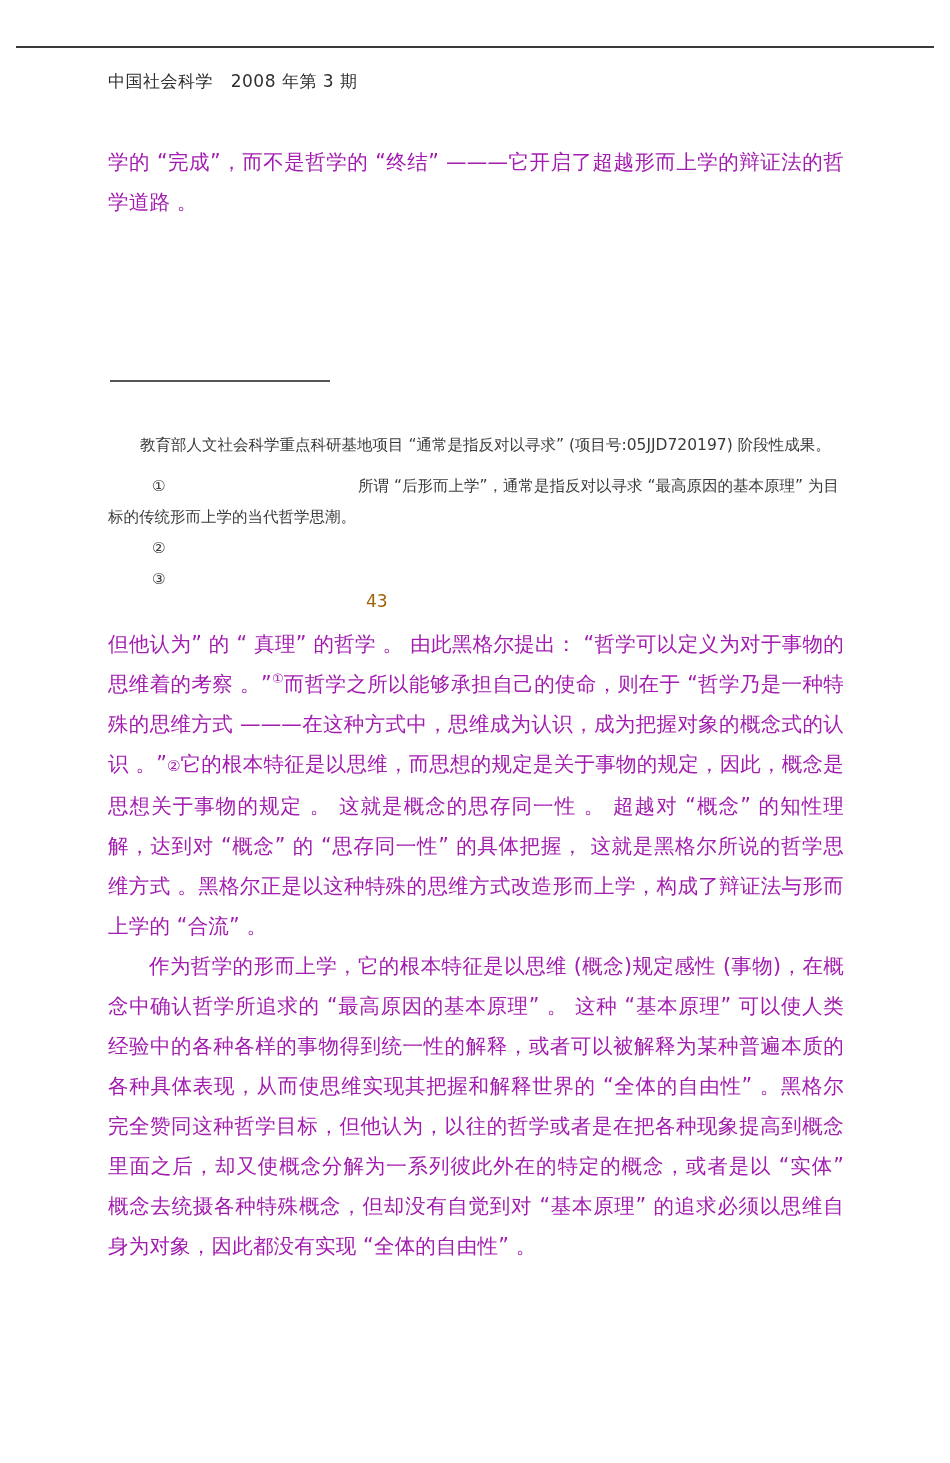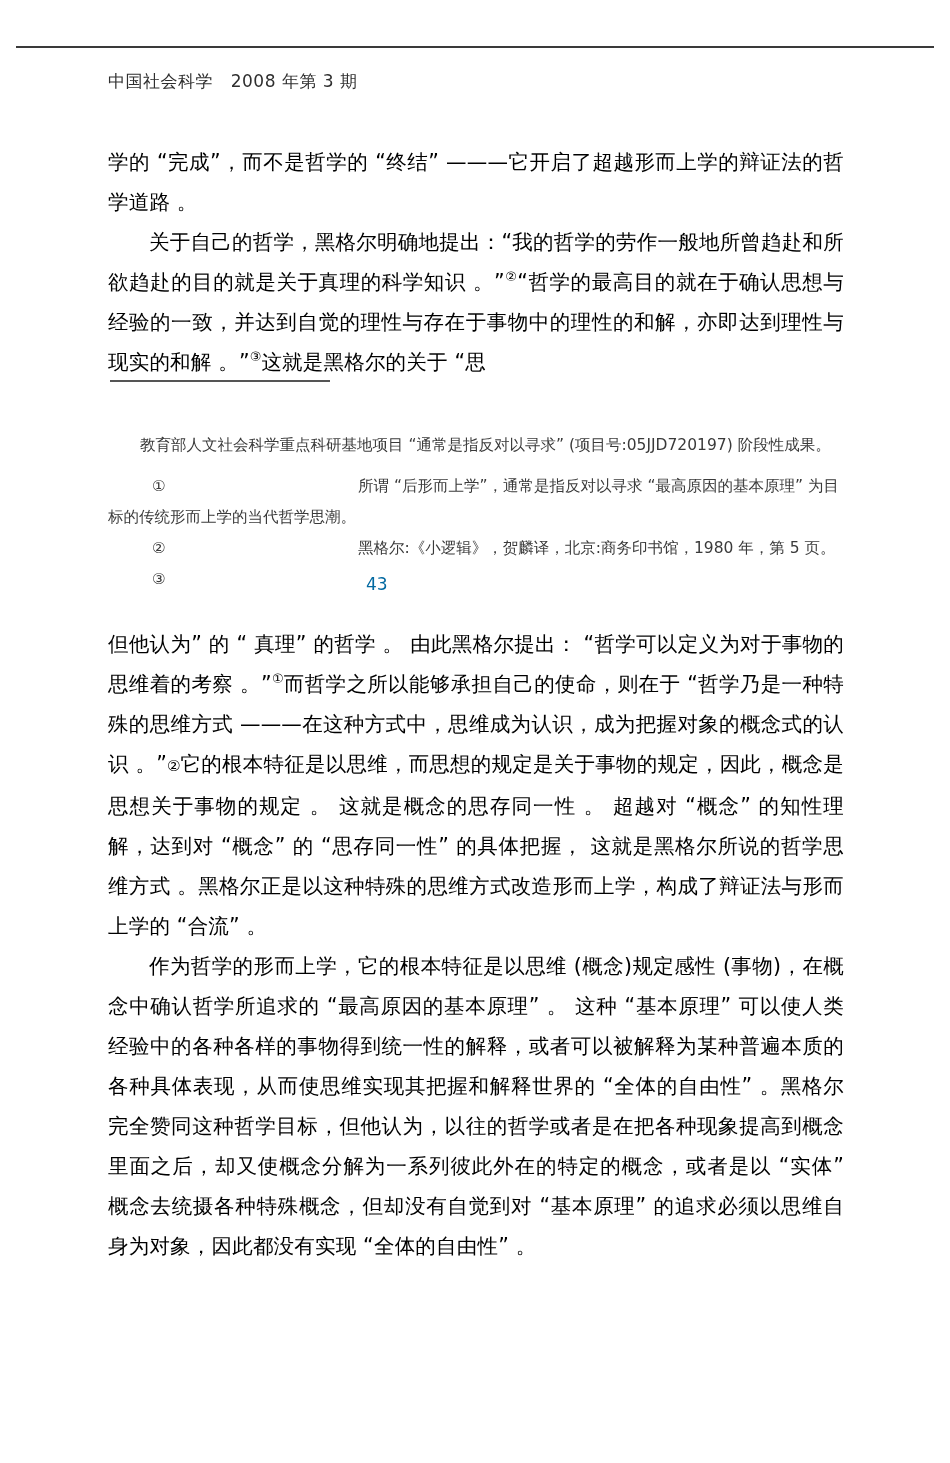--- a/index.html
+++ b/index.html
@@ -48,21 +48,21 @@
   
   .col {
     position: absolute;
     left: 108px;
     width: 736px;
   }
 
   .body-text {
     font-size: 20.5px;
     line-height: 40px;
-    color: #000000;
+    color: #a21caf;
     text-align: justify;
     text-justify: inter-character;
     letter-spacing: 0.2px;
   }
 
   .body-text p {
     margin: 0;
   }
   .body-text p.indent {
     text-indent: 2em;
@@ -125,61 +125,57 @@
   }
   .fn-body {
     margin-left: 250px;
     line-height: 31px;
   }
 
   
   .page-number {
     position: absolute;
     left: 366px;
-    top: 572px;
+    top: 589px;
     font-size: 17px;
     line-height: 24px;
-    color: #0369a1;
+    color: #a16207;
   }
 </style>
 </head>
 <body>
 
 <div class="page">
 
   <div class="top-rule"></div>
 
   <div class="running-header">中国社会科学   2008 年第 3 期</div>
 
   <div class="col block-a">
     <div class="body-text">
 
       <p>学的 “完成”，而不是哲学的 “终结” ———它开启了超越形而上学的辩证法的哲学道路 。</p>
 
-      <p class="indent">
-        <span>关于自己的哲学，黑格尔明确地提出：“我的哲学的劳作一般地所曾趋赴和所欲趋赴的目的就是关于真理的科学知识 。”</span><sup class="fn">②</sup><span>“哲学的最高目的就在于确认思想与经验的一致，并达到自觉的理性与存在于事物中的理性的和解，亦即达到理性与现实的和解 。”</span><sup class="fn">③</sup><span>这就是黑格尔的关于 “思</span>
-      </p>
 
     </div>
   </div>
 
   <div class="fn-rule"></div>
 
   <div class="footnotes">
 
     <p class="fn-fund">教育部人文社会科学重点科研基地项目 “通常是指反对以寻求” (项目号:05JJD720197) 阶段性成果。</p>
 
     <div class="fn-row">
       <span class="fn-marker">①</span>
       <span class="fn-body">所谓 “后形而上学”，通常是指反对以寻求 “最高原因的基本原理” 为目标的传统形而上学的当代哲学思潮。</span>
     </div>
 
     <div class="fn-row">
       <span class="fn-marker">②</span>
-      <span class="fn-body">黑格尔:《小逻辑》，贺麟译，北京:商务印书馆，1980 年，第 5 页。</span>
     </div>
 
     <div class="fn-row">
       <span class="fn-marker">③</span>
       <span class="fn-body"></span>
     </div>
 
   </div>
 
   <div class="page-number">43</div>

